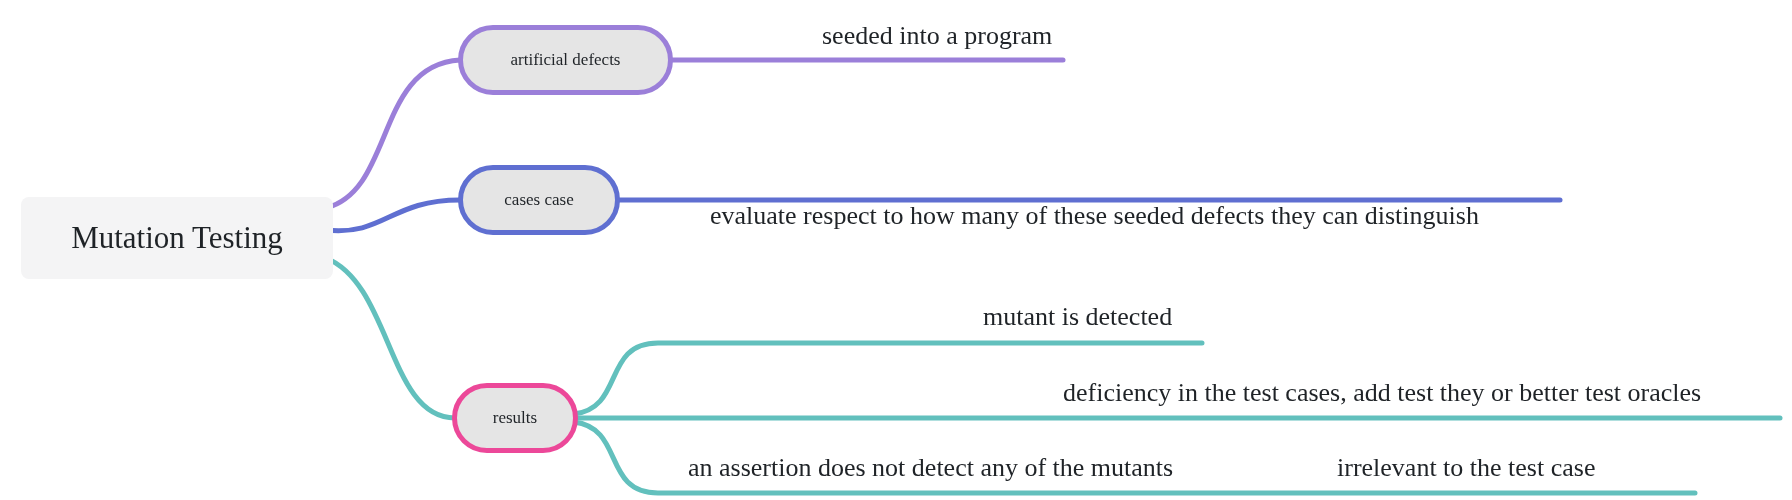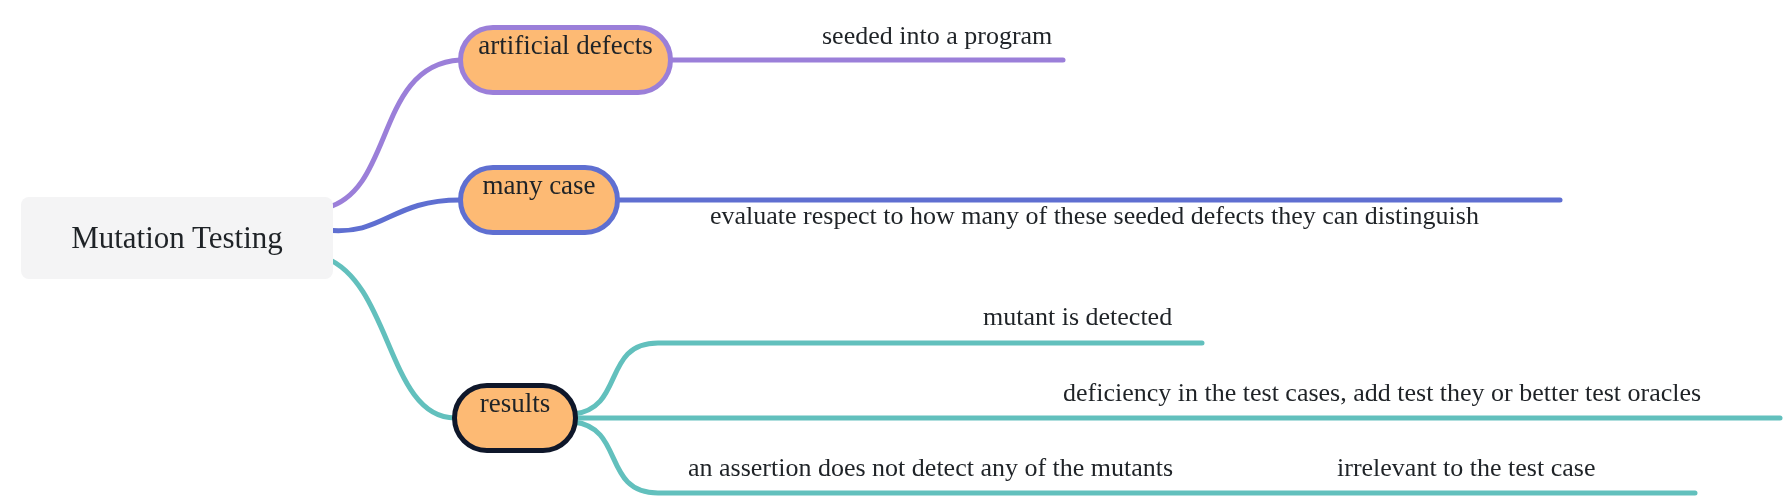--- a/index.html
+++ b/index.html
@@ -14,27 +14,27 @@
   svg.connectors{position:absolute;left:0;top:0;width:1792px;height:500px;}
   svg.connectors path{fill:none;stroke-width:5;stroke-linecap:round;}
 
   .root-node{
     position:absolute;left:21px;top:197px;width:312px;height:82px;
     background:#f4f4f5;border-radius:8px;
     display:flex;align-items:center;justify-content:center;
     font-size:31px;cursor:pointer;z-index:3;
   }
   .pill{
-    position:absolute;background:#fdba74;border-radius:40px;
-    display:flex;justify-content:center;
-    font-size:27px;cursor:pointer;z-index:3;box-sizing:border-box;
+    position:absolute;background:#e5e5e5;border-radius:40px;
+    display:flex;align-items:center;justify-content:center;
+    font-size:17px;cursor:pointer;z-index:3;box-sizing:border-box;
   }
   .pill-purple{border:5px solid #9b7fd9;}
   .pill-blue{border:5px solid #5f6fd1;}
-  .pill-teal{border:5px solid #0f172a;}
+  .pill-teal{border:5px solid #ec4899;}
   .pill-artificial{left:458px;top:25px;width:215px;height:70px;}
   .pill-testcase{left:458px;top:165px;width:162px;height:70px;}
   .pill-results{left:452px;top:383px;width:126px;height:70px;}
 
   .leaf{
     position:absolute;font-size:26px;line-height:1.2;white-space:nowrap;
     cursor:pointer;z-index:2;
   }
   .lf-seeded{left:822px;top:20px;}
   .lf-evaluate{left:710px;top:158px;margin-top:42px;}
@@ -67,21 +67,21 @@
   <div class="root-node">
     <span>Mutation Testing</span>
   </div>
 
   <div class="pill pill-purple pill-artificial">
     <span>artificial defects</span>
   </div>
   <div class="leaf lf-seeded">seeded into a program</div>
 
   <div class="pill pill-blue pill-testcase">
-    <span>many case</span>
+    <span>cases case</span>
   </div>
   <div class="leaf lf-evaluate">evaluate respect to how many of these seeded defects they can distinguish</div>
 
   <div class="pill pill-teal pill-results">
     <span>results</span>
   </div>
 
   <div class="leaf lf-detected">mutant is detected</div>
 
   <div class="leaf lf-deficiency">deficiency in the test cases, add test they or better test oracles</div>

